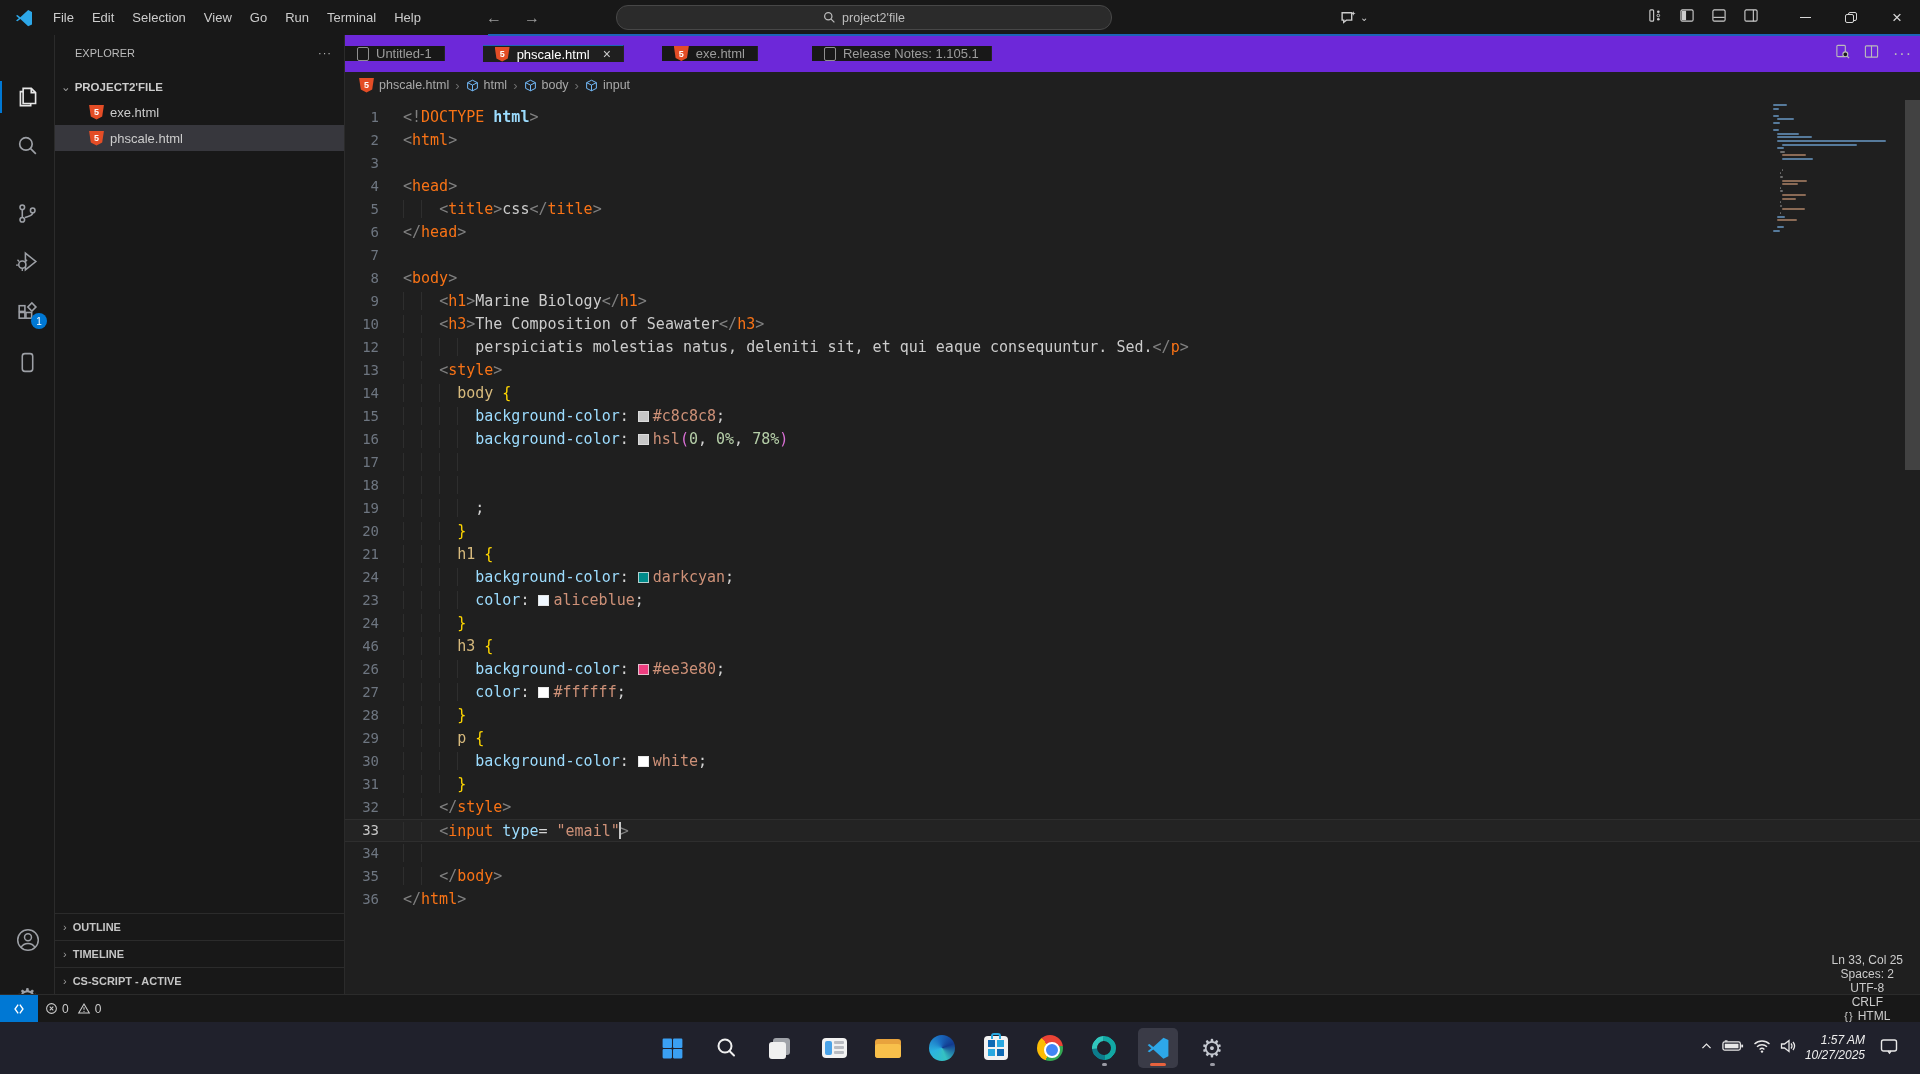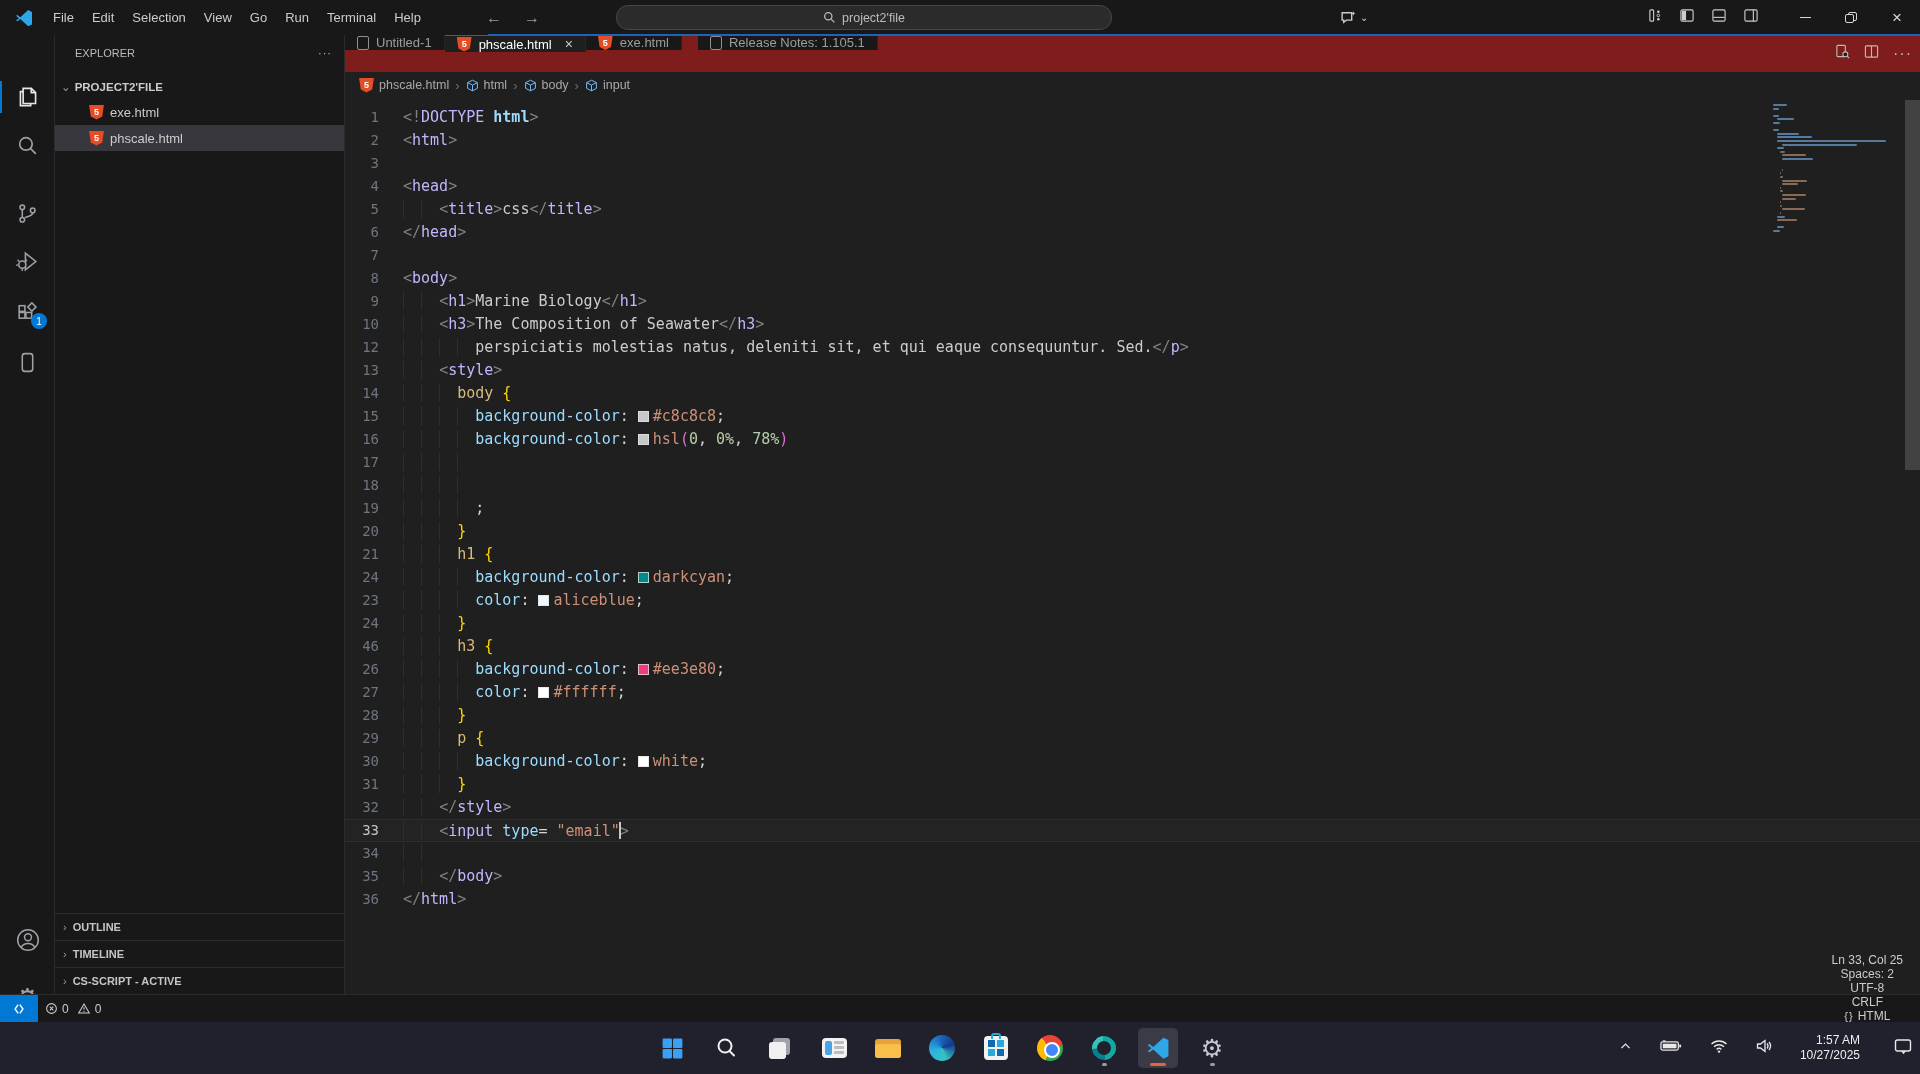--- a/index.html
+++ b/index.html
@@ -48,21 +48,21 @@
               font-size:11.5px; font-weight:bold; color:#cccccc; margin-top:4px; }
   .file-row { height:26px; display:flex; align-items:center; gap:6px; padding-left:34px;
               font-size:13px; color:#cccccc; }
   .file-row.selected { background:#37373d; }
   .side-sections { position:absolute; left:0; right:0; bottom:0; }
   .side-section { height:27px; border-top:1px solid #2b2b2b; display:flex; align-items:center;
                   gap:6px; padding-left:8px; font-size:11px; font-weight:bold; color:#c5c5c5; }
 
   
   #editorcol { flex:1; display:flex; flex-direction:column; position:relative; }
-  #tabbar { height:37px; background:#7f1d1d; display:flex; align-items:flex-start; position:relative; }
+  #tabbar { height:37px; background:#6d28d9; display:flex; align-items:center; position:relative;gap:38px; }
   .tab { display:flex; align-items:center; gap:7px; padding:0 12px; font-size:13px;
          color:#9d9d9d; background:#181818; border-right:1px solid #252526; }
   .tab.active { background:#1f1f1f; color:#ffffff; border-top:1px solid #1d63b8; }
   .tab .close { margin-left:6px; color:#cccccc; font-size:14px; }
   .tab.gap { margin-left:16px; }
   .tab-actions { position:absolute; right:8px; top:0; height:37px; display:flex;
                  align-items:center; gap:14px; color:#bbbbbb; }
   #breadcrumbs { height:26px; background:#1f1f1f; display:flex; align-items:center;
                  padding-left:14px; font-size:12.5px; color:#a9a9a9; gap:4px; }
   .crumb { display:flex; align-items:center; gap:5px; }
@@ -70,21 +70,21 @@
 
   #editor { flex:1; position:relative; background:#1f1f1f; overflow:hidden; }
   #code { position:absolute; top:8px; left:0; right:0;
           font-family:"DejaVu Sans Mono", monospace; font-size:15px; line-height:23px; }
   .line { display:flex; height:23px; white-space:pre; }
   .line.current { background:#232323; box-shadow: inset 0 1px 0 #2e2e2e, inset 0 -1px 0 #2e2e2e; }
   .ln { width:58px; padding-right:24px; text-align:right; color:#6e7681; flex:none;
         font-size:14px; }
   .line.current .ln { color:#c6c6c6; }
   .code-text { flex:1; }
-  .tok-p{color:#808080} .tok-t{color:#c4b5fd} .tok-a{color:#9cdcfe}
+  .tok-p{color:#808080} .tok-t{color:#f97316} .tok-a{color:#9cdcfe}
   .tok-hb{color:#9cdcfe;font-weight:bold}
   .tok-s{color:#ce9178} .tok-x{color:#cccccc} .tok-w{color:#d4d4d4}
   .tok-sel{color:#d7ba7d} .tok-prop{color:#9cdcfe} .tok-val{color:#ce9178}
   .tok-fn{color:#ce9178} .tok-n{color:#b5cea8} .tok-br{color:#ffd700} .tok-par{color:#da70d6}
   .tok-ind{ background-image:repeating-linear-gradient(90deg,#2e2e2e 0 1px,transparent 1px 2ch); }
   .swatch { display:inline-block; width:11px; height:11px; margin-right:4px;
             border:1px solid #e0e0e0cc; transform:translateY(1px); }
   .caret { display:inline-block; width:2px; height:17px; background:#c8c8c8;
            transform:translateY(3px); margin:0 -1px; }
 
@@ -105,22 +105,22 @@
   #taskbar { position:absolute; top:1022px; left:0; width:1920px; height:52px;
              background:#20212c; display:flex; align-items:center; z-index:40; }
   #tb-center { position:absolute; left:652px; display:flex; align-items:center; gap:14px; }
   .tb-icon { width:40px; height:40px; border-radius:5px; display:flex; align-items:center;
              justify-content:center; position:relative; }
   .tb-icon.active-app { background:#3a3b47; }
   .tb-icon.active-app::after { content:""; position:absolute; bottom:2px; left:12px; width:16px;
              height:3px; border-radius:2px; background:#e8623d; }
   .tb-icon.running::after { content:""; position:absolute; bottom:2px; left:18px; width:5px;
              height:3px; border-radius:2px; background:#9a9aa4; }
-  #tb-tray { position:absolute; right:8px; display:flex; align-items:center; gap:28px;
-             color:#e8e8e8; }
+  #tb-tray { position:absolute; right:22px; display:flex; align-items:center; gap:9px;
+             color:#e8e8e8;font-style:italic; }
   #clock { text-align:right; font-size:12px; line-height:15px; color:#eeeeee; }
 
   
   .html5-icon { width:15px; height:15px; background:#e44d26; color:#fff; font-size:9px;
         font-weight:bold; display:inline-flex; align-items:center; justify-content:center;
         clip-path:polygon(0 0,100% 0,88% 80%,50% 100%,12% 80%); flex:none; }
   .doc-icon { width:12px; height:14px; border:1.4px solid #8f8f8f; border-radius:2px;
         position:relative; flex:none; }
   .folder-back { width:26px; height:19px; background:#e8a33d; border-radius:3px; position:relative; }
   .folder-front { position:absolute; left:0; bottom:0; width:26px; height:14px;

